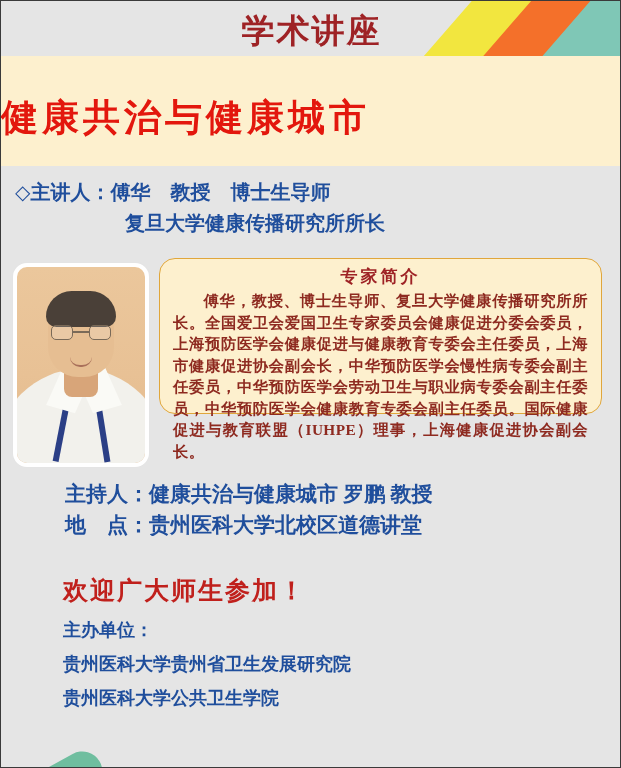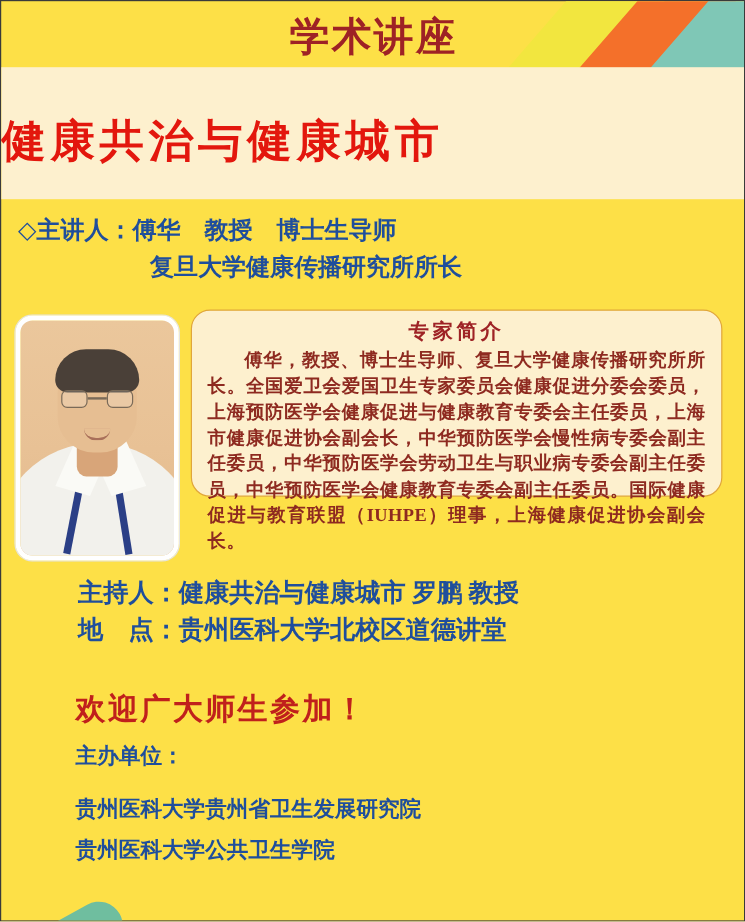--- a/index.html
+++ b/index.html
@@ -8,21 +8,21 @@
     background: #ffffff;
   }
   body {
     font-family: "Liberation Serif", "DejaVu Serif", serif;
   }
 
   #poster {
     position: relative;
     width: 621px;
     height: 768px;
-    background: #fde047;
+    background: #e5e5e5;
     overflow: hidden;
     box-sizing: border-box;
     border: 1px solid #3a3a3a;
   }
 
   
   .ribbon-layer {
     position: absolute;
     overflow: hidden;
     pointer-events: none;
@@ -262,21 +262,21 @@
 
   #organizer-block {
     position: absolute;
     left: 62px; top: 617px;
     width: 520px;
     color: #1F4E9C;
     font-weight: bold;
     font-size: 18px;
     z-index: 5;
   }
-  #organizer-label { margin-bottom: 20px; }
+  #organizer-label { margin-bottom: 10px; }
   .org-item { margin-bottom: 10px; }
 </style>
 </head>
 <body>
 
 <div id="poster">
 
   <div class="ribbon-layer" id="ribbons-top">
     <div class="ribbon rb-t1"></div>
     <div class="ribbon rb-t2"></div>

